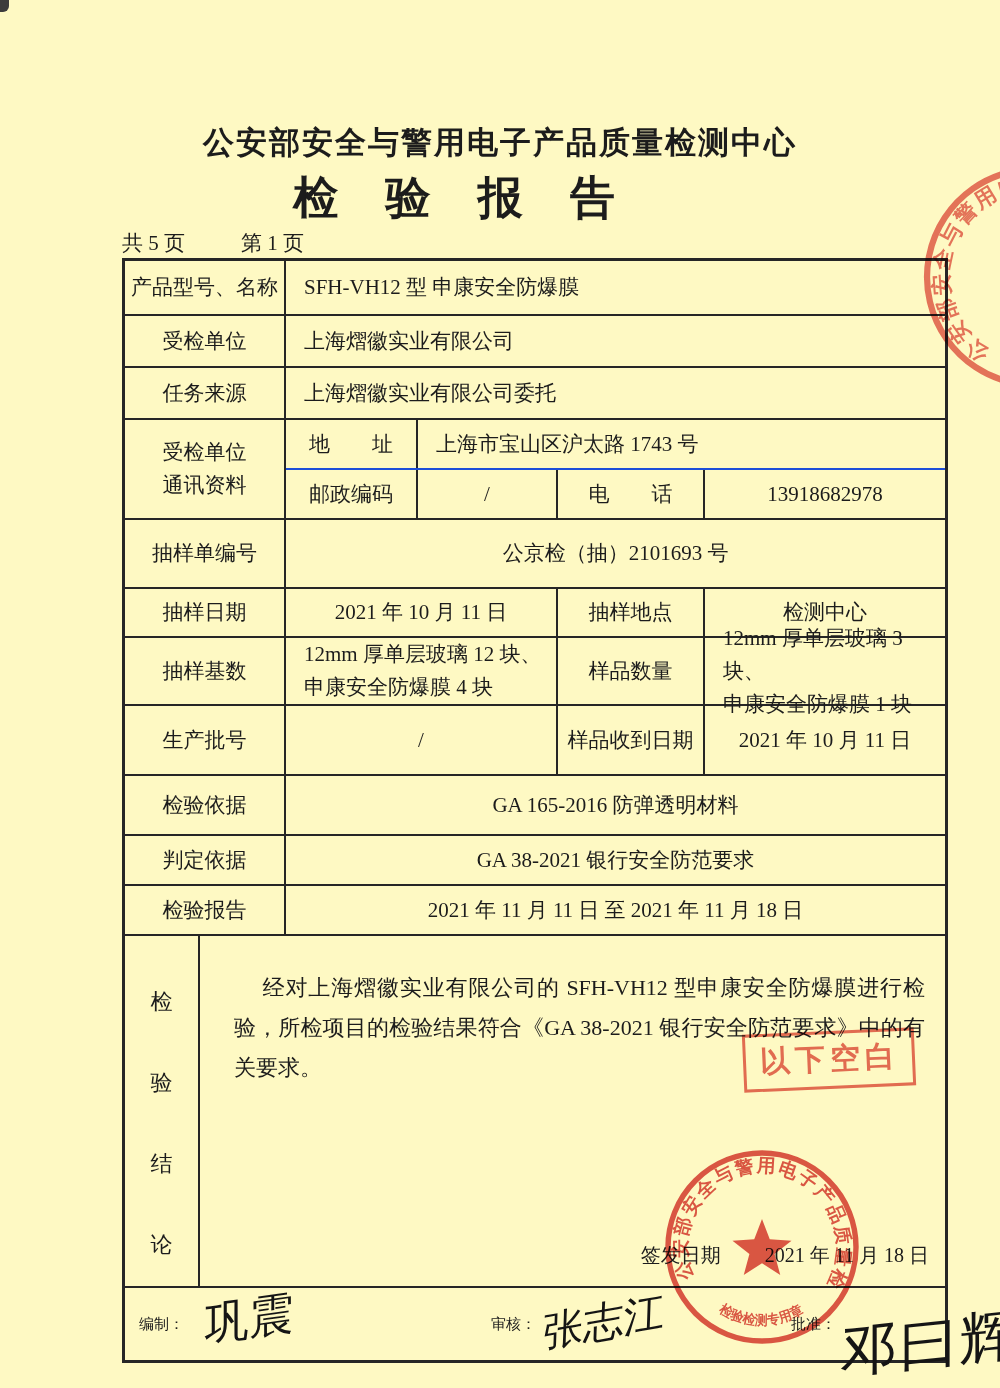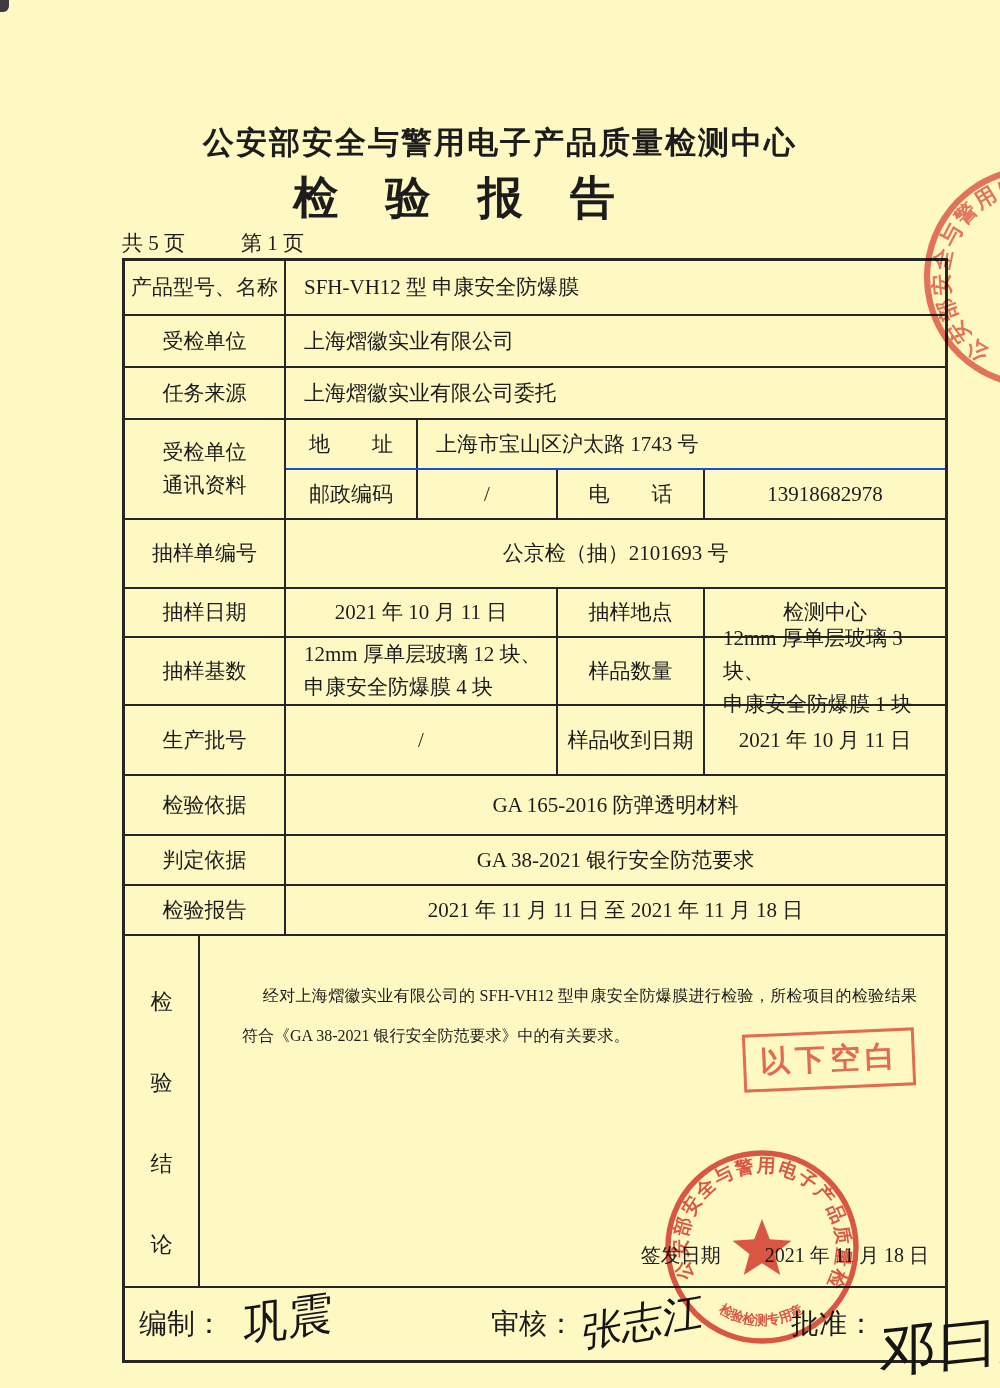--- a/index.html
+++ b/index.html
@@ -61,39 +61,39 @@
 
   
   .concl-label{
     flex:0 0 75px;flex-direction:column;justify-content:space-between;
     padding:50px 0 25px 0;box-sizing:border-box;font-size:22px;
   }
   .concl-cell{
     display:block;position:relative;text-align:left;
   }
   .concl-text{
-    margin:16px;padding:24px 12px 0 26px;
-    font-size:16px;line-height:40px;text-align:justify;text-indent:1.3em;
+    margin:8px;padding:24px 12px 0 26px;
+    font-size:22px;line-height:40px;text-align:justify;text-indent:1.3em;
   }
   .blank-stamp{
     position:absolute;left:543px;top:95px;
     border:3px solid #dd564e;color:#dd564e;
     font-size:30px;font-weight:700;letter-spacing:5px;
     padding:3px 12px 5px 14px;transform:rotate(-2.5deg);
     opacity:.85;mix-blend-mode:multiply;white-space:nowrap;
   }
   .issue-line{
     position:absolute;right:16px;bottom:16px;
     display:flex;gap:44px;font-size:20px;white-space:nowrap;
   }
 
   
   .sig-row{position:relative;overflow:visible;align-items:center;}
   .sig-group{position:absolute;display:flex;align-items:center;white-space:nowrap;}
-  .sig-label{font-size:28px;}
+  .sig-label{font-size:15px;}
   .hand{
     display:inline-block;color:#151515;
     font-family:"DejaVu Serif","Liberation Serif",serif;
   }
   .hand-maker{font-size:45px;transform:rotate(-8deg) skewX(-8deg);margin-left:20px;margin-top:-10px;}
   .hand-reviewer{font-size:41px;transform:rotate(-10deg) skewX(-12deg);margin-left:6px;margin-top:-4px;}
   .hand-approver{font-size:56px;transform:rotate(-6deg) skewX(-6deg);margin-left:4px;position:relative;top:20px;letter-spacing:4px;}
 
   
   .seal{position:absolute;mix-blend-mode:multiply;}

